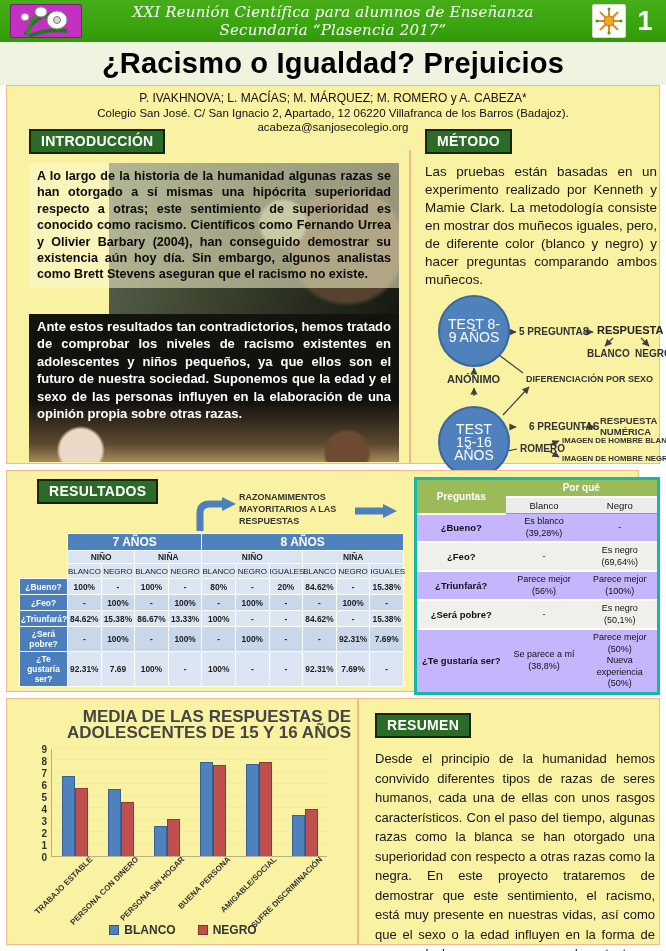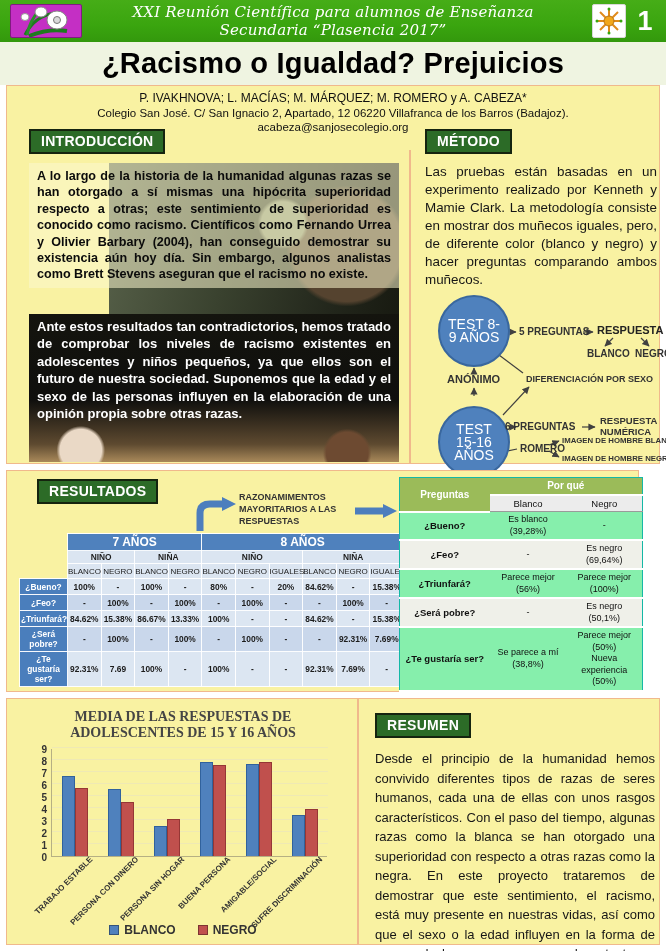--- a/index.html
+++ b/index.html
@@ -81,32 +81,32 @@
     font-size:8.4px; color:#1c1c1c; padding:1px 0; }
   table.res td.blank { background:transparent; border:none; }
   table.res td.age { background:#4f81bd; color:#fff; font-weight:bold; font-size:12px; height:13px; }
   table.res td.sex { background:#dbe5f1; font-weight:bold; height:13px; }
   table.res td.colr { background:#dbe5f1; font-size:8px; height:15px; }
   table.res td.rowlab { background:#4a7ebc; color:#fff; font-weight:bold; font-size:8.4px;
     line-height:10px; padding:2px 1px; }
   table.res tr.alt1 td.val { background:#dce6f2; }
   table.res tr.alt2 td.val { background:#c9d7eb; }
   table.res td.val { font-weight:bold; height:16px; }
-  table.porque { position:absolute; left:392px; top:6px; width:243px; border-collapse:collapse;
-    table-layout:fixed; border:1px solid #14b8a6; background:#86efac; }
+  table.porque { position:absolute; left:407px; top:6px; width:243px; border-collapse:collapse;
+    table-layout:fixed; border:3px solid #14b8a6; background:#c4b5fd; }
   table.porque td { text-align:center; vertical-align:middle; font-size:9px; color:#111;
     line-height:11.5px; padding:2px 2px; border-bottom:2px solid #fff; }
   table.porque td.ghdr { background:#9bbb59; color:#fff; font-weight:bold; font-size:10px; height:15px; }
   table.porque td.shdr { background:#ececec; font-size:9.5px; height:14px; border-bottom:1px solid #9a9a9a; }
   table.porque tr.alt td { background:#eff0e9; }
   table.porque td.qlab { font-weight:bold; font-size:9.5px; }
   
   .chart { position:absolute; left:8px; top:10px; width:336px; height:232px; }
-  .chart-title { text-align:center; font-size:14px; font-weight:bold; color:#454545;
-    line-height:16px; white-space:pre-line; margin-bottom:8px;font-family:Liberation Serif, serif; }
+  .chart-title { text-align:right; font-size:17px; font-weight:bold; color:#454545;
+    line-height:16px; white-space:pre-line; margin-bottom:8px; }
   .plot-wrap { position:relative; margin-left:36px; width:276px; height:108px; }
   .plot { position:absolute; left:0; top:0; width:276px; height:108px;
     border-left:1px solid #b6b083; border-bottom:1px solid #b6b083; }
   .grid { position:absolute; left:0; width:276px; height:1px; background:#efe9b4; }
   .ytick { position:absolute; right:280px; width:20px; text-align:right; font-size:10px;
     font-weight:bold; color:#333; }
   .bar { position:absolute; bottom:0; width:13px; }
   .bar.blanco { background:#4f81bd; border:1px solid #31629c; border-bottom:none; }
   .bar.negro  { background:#c0504d; border:1px solid #953735; border-bottom:none; }
   .xlabels { position:absolute; left:36px; top:146px; width:276px; height:66px; }
@@ -222,21 +222,21 @@
 9 AÑOS</div>
         <div class="circle" style="left:13px; top:113px;">TEST
 15-16
 AÑOS</div>
         <div class="dlabel" style="left:94px; top:33px; font-size:10px;">5 PREGUNTAS</div>
         <div class="dlabel" style="left:172px; top:31px; font-size:11px; color:#222;">RESPUESTA</div>
         <div class="dlabel" style="left:162px; top:55px; font-size:10px;">BLANCO</div>
         <div class="dlabel" style="left:210px; top:55px; font-size:10px;">NEGRO</div>
         <div class="dlabel" style="left:22px; top:80px; font-size:11px;">ANÓNIMO</div>
         <div class="dlabel" style="left:101px; top:81px; font-size:9px;">DIFERENCIACIÓN POR SEXO</div>
-        <div class="dlabel" style="left:80px; top:128px; font-size:10px;">6 PREGUNTAS</div>
+        <div class="dlabel" style="left:104px; top:128px; font-size:10px;">6 PREGUNTAS</div>
         <div class="dlabel pre" style="left:175px; top:122px; font-size:9.5px; line-height:11px;">RESPUESTA
 NUMÉRICA</div>
         <div class="dlabel" style="left:95px; top:150px; font-size:10px;">ROMERO</div>
         <div class="dlabel" style="left:137px; top:143px; font-size:7.8px;">IMAGEN DE HOMBRE BLANCO</div>
         <div class="dlabel" style="left:137px; top:161px; font-size:7.8px;">IMAGEN DE HOMBRE NEGRO</div>
       </div>
     </div>
   </div>
 
   <div class="panel" id="panelB">

